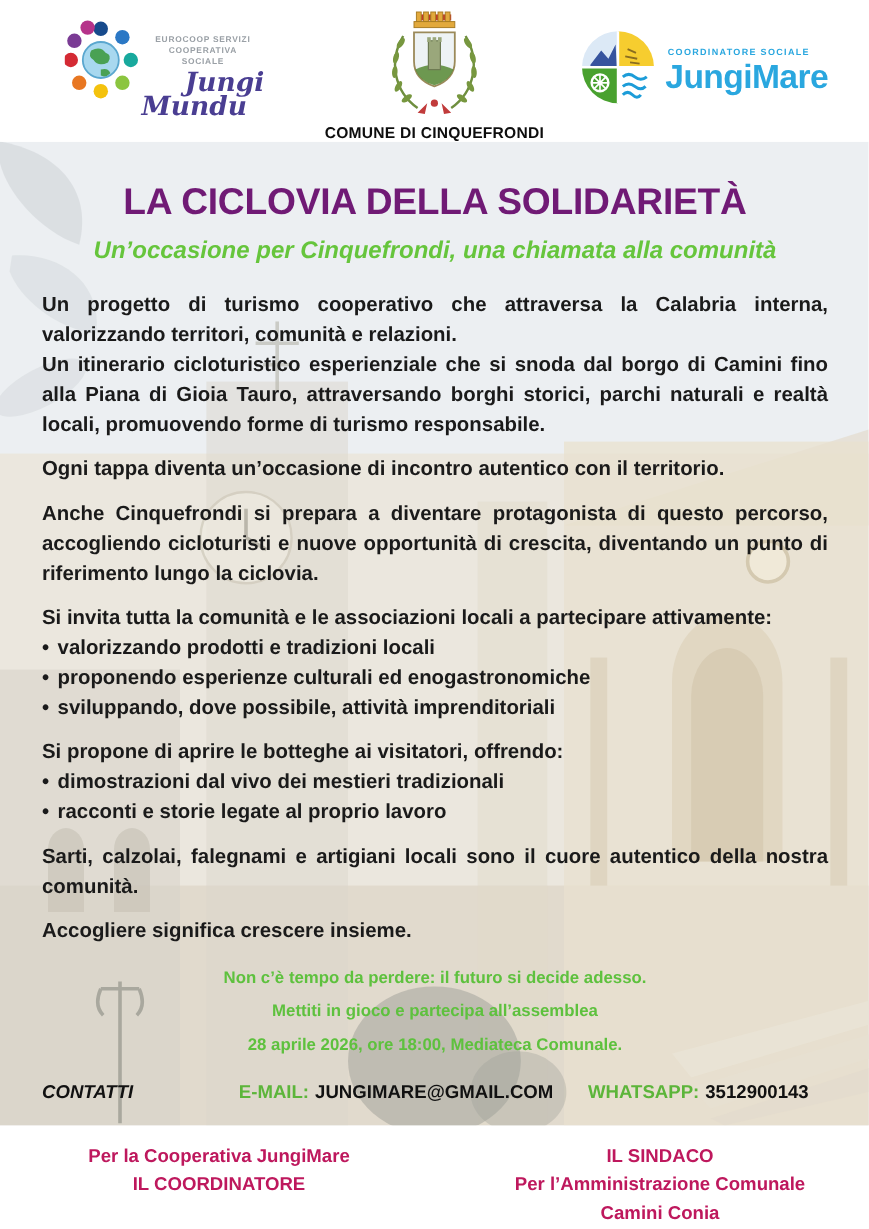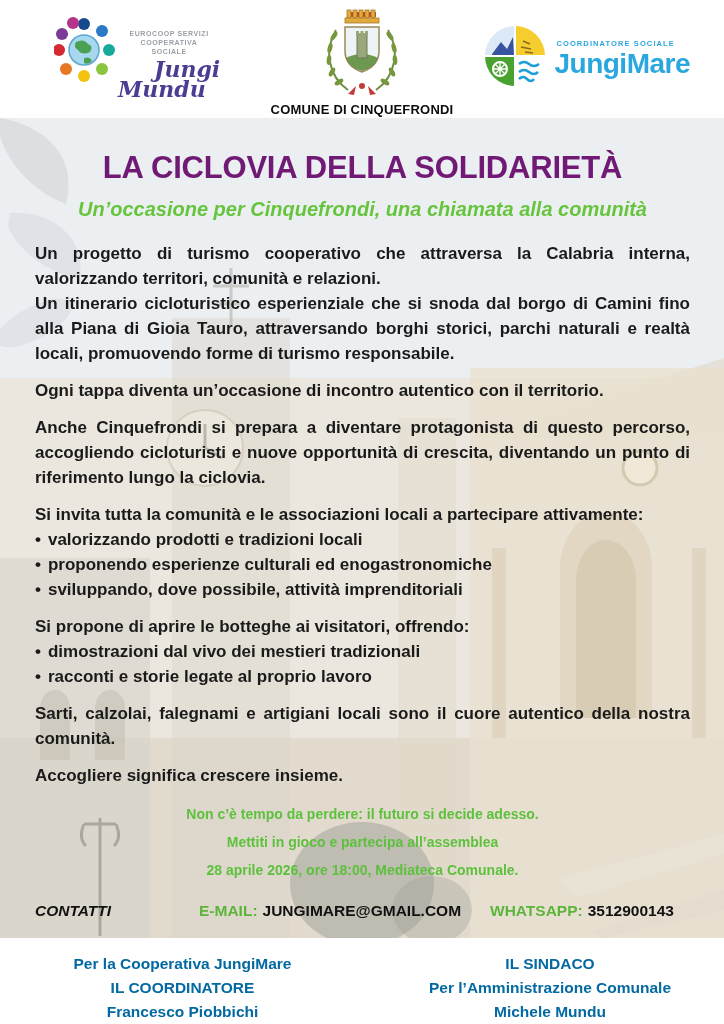--- a/index.html
+++ b/index.html
@@ -45,21 +45,21 @@
   .cta{margin-top:4px;text-align:center;color:#5ec13e;font-size:14px;font-weight:800;line-height:28px;}
 
   .contacts{position:relative;height:24px;margin-top:18px;font-size:15.5px;font-weight:800;color:#111111;}
   .c-label{position:absolute;left:0;top:0;font-style:italic;}
   .c-email{position:absolute;left:140px;top:0;margin-left:24px;}
   .c-wa{position:absolute;left:455px;top:0;}
   .green-label{color:#5cb53a;margin-right:5px;}
 
   
   .footer{position:absolute;left:0;top:938px;width:724px;height:86px;background:#ffffff;z-index:3;
-          font-size:15.5px;font-weight:700;color:#0369a1;}
+          font-size:15.5px;font-weight:700;color:#be185d;}
   .sig{position:absolute;top:14px;text-align:center;line-height:24px;}
   .sig-left{left:30px;width:305px;}
   .sig-right{left:400px;width:300px;}
   .sig div{white-space:nowrap;}
 </style>
 </head>
 <body>
 
 <div class="page">
 
@@ -260,22 +260,21 @@
       <span class="c-wa">
         <span class="green-label">WHATSAPP:</span><span>3512900143</span>
       </span>
     </div>
   </div>
 
   <div class="footer">
     <div class="sig sig-left">
       <div>Per la Cooperativa JungiMare</div>
       <div>IL COORDINATORE</div>
-      <div>Francesco Piobbichi</div>
     </div>
     <div class="sig sig-right">
       <div>IL SINDACO</div>
       <div>Per l’Amministrazione Comunale</div>
-      <div>Michele Mundu</div>
+      <div>Camini Conia</div>
     </div>
   </div>
 
 </div>
 
 </body></html>

